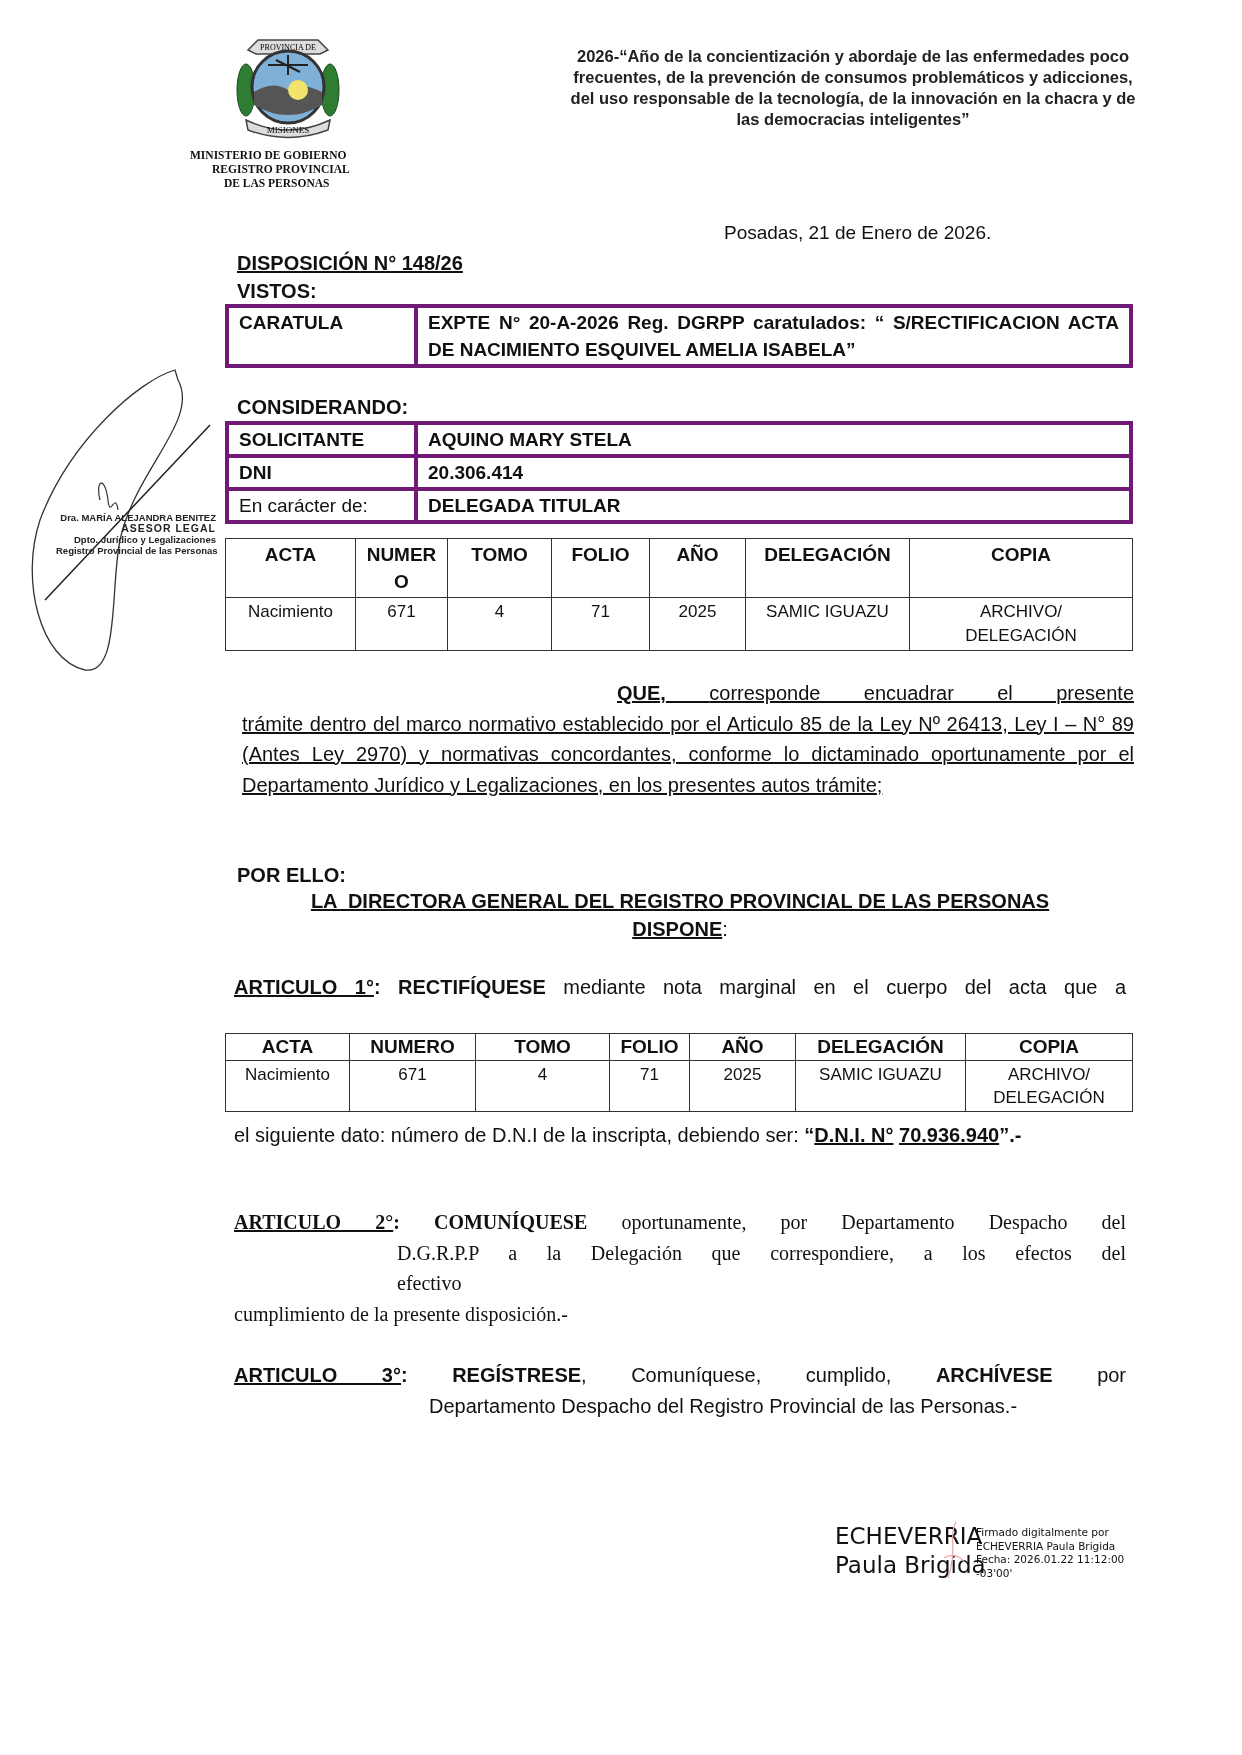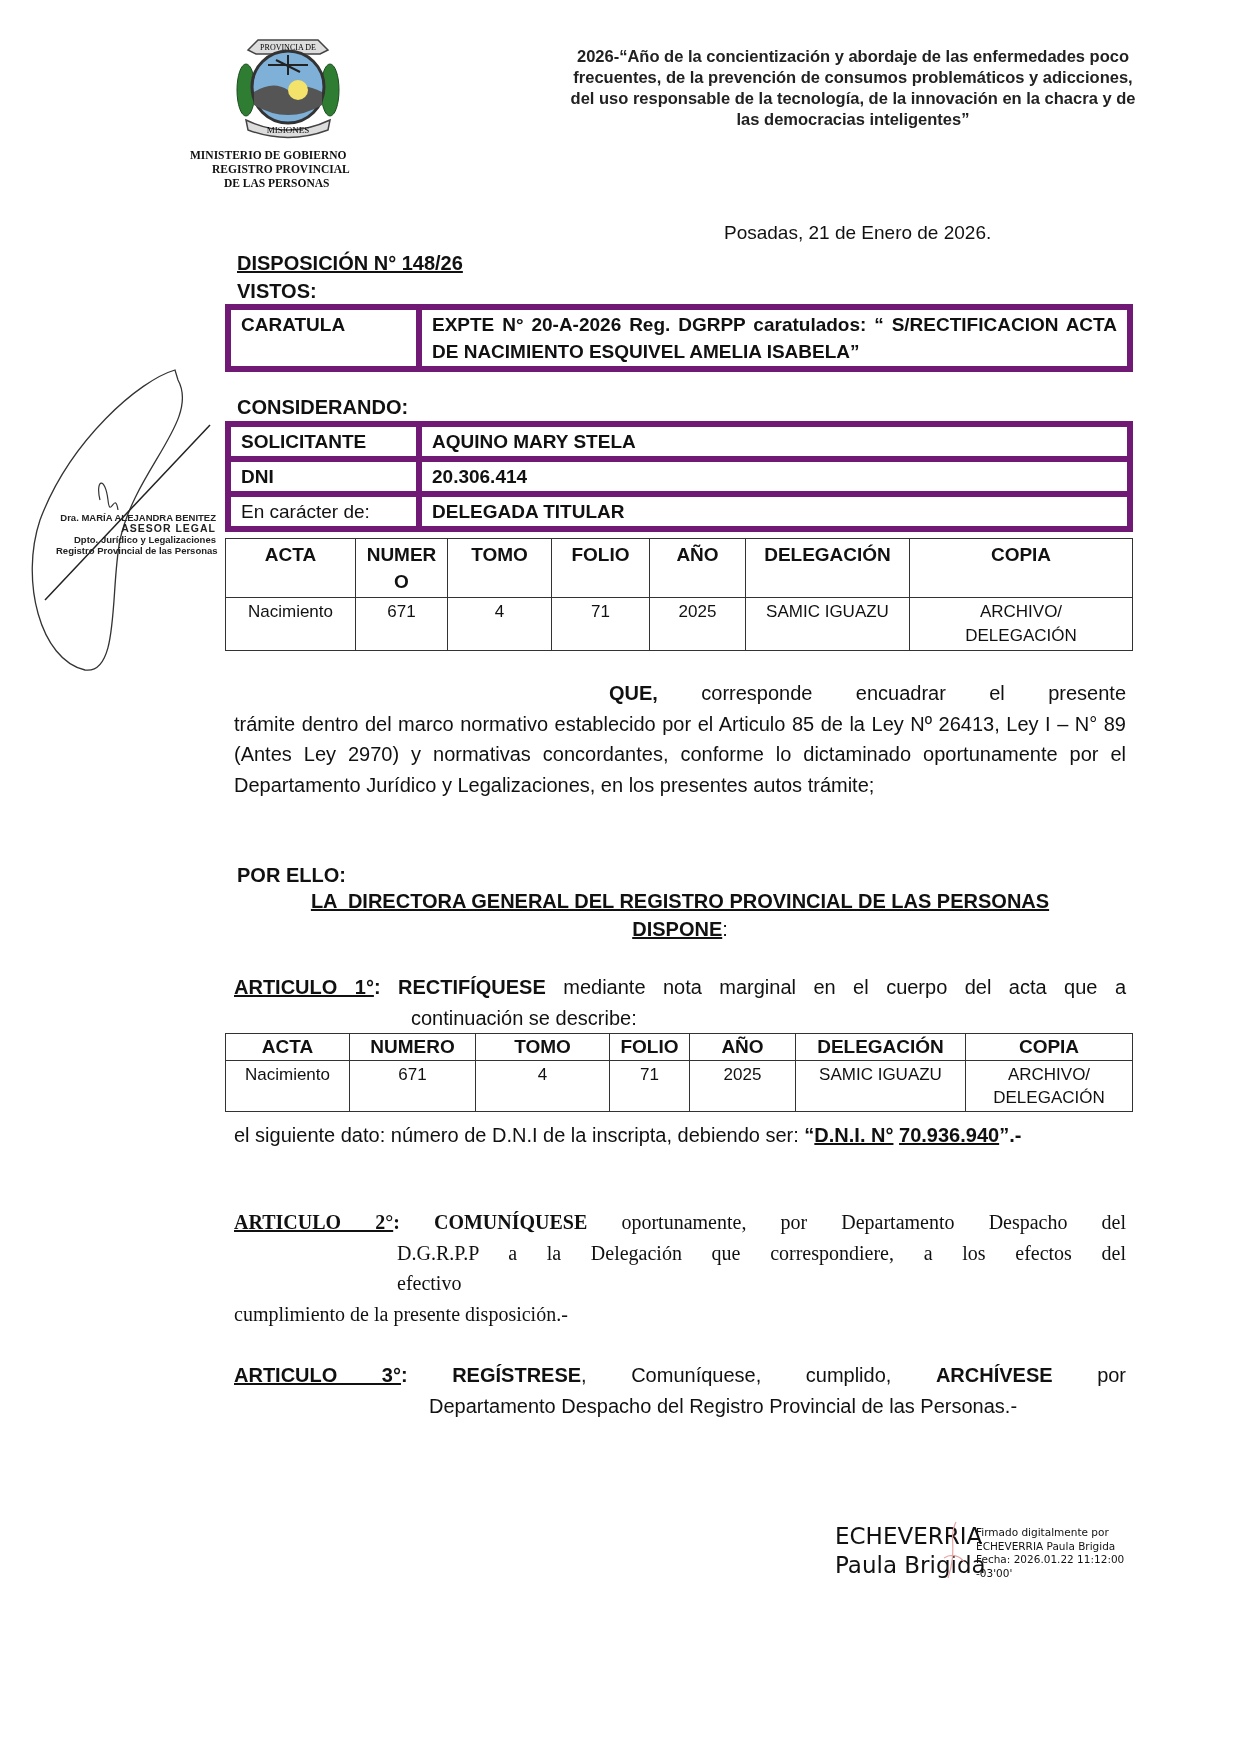--- a/index.html
+++ b/index.html
@@ -21,30 +21,30 @@
 
   
   #date { left: 724px; top: 222px; font-size: 19px; }
 
   .heading { font-weight: bold; font-size: 20px; }
   .u { text-decoration: underline; }
 
   
   table { border-collapse: collapse; }
   .tbl-info { left: 225px; width: 908px; font-size: 19px; }
-  .tbl-info td { border: 6px solid #701a75; padding: 1px 10px; vertical-align: top; line-height: 27px; font-weight: bold; }
+  .tbl-info td { border: 4px solid #701a75; padding: 1px 10px; vertical-align: top; line-height: 27px; font-weight: bold; }
   .tbl-info td.k { width: 165px; }
   .tbl-info td.kn { font-weight: normal; }
 
   .tbl-acta { left: 225px; width: 908px; font-size: 17px; border-radius: 9px; }
   .tbl-acta th { border: 1.5px solid #333; font-weight: bold; font-size: 19px; vertical-align: top; line-height: 27px; padding: 2px 4px; }
   .tbl-acta td { border: 1.5px solid #333; text-align: center; vertical-align: top; line-height: 24px; padding: 2px 4px; }
 
   
-  .para { left: 234px; width: 892px; font-size: 20px; line-height: 30.5px; text-align: justify; }
+  .para { left: 242px; width: 892px; font-size: 20px; line-height: 30.5px; text-align: justify; text-decoration: underline; }
   .art { left: 234px; width: 892px; font-size: 20px; line-height: 30.5px; text-align: justify; }
 
   
   #stamp { left: 0; top: 360px; width: 230px; height: 320px; }
   #stamp-text { left: 56px; top: 512px; width: 160px; font-size: 9.5px; line-height: 11px; font-weight: bold; text-align: right; color: #222; }
   #stamp-text div { white-space: nowrap; }
 
   
   #sig-name { left: 835px; top: 1522px; font-size: 23px; line-height: 29px; font-family: "DejaVu Sans", sans-serif; color: #111; }
   #sig-meta { left: 976px; top: 1526px; font-size: 10.5px; line-height: 13.5px; font-family: "DejaVu Sans", sans-serif; color: #111; }
@@ -155,21 +155,20 @@
 <div class="abs heading" style="left:237px; top:864px;">POR ELLO:</div>
 <div class="abs heading" style="left:234px; top:890px; width:892px; text-align:center; white-space:pre;"><span class="u">LA  DIRECTORA GENERAL DEL REGISTRO PROVINCIAL DE LAS PERSONAS</span></div>
 <div class="abs heading" style="left:234px; top:918px; width:892px; text-align:center;"><span class="u">DISPONE</span><span style="font-weight:normal;">:</span></div>
 
 <div class="abs art" style="top:972px;">
   <div style="text-align:justify; text-align-last:justify;">
     <b class="u">ARTICULO 1°</b><b>:</b>
     <b>RECTIFÍQUESE</b>
     <span>mediante nota marginal en el cuerpo del acta que a</span>
   </div>
-  <div style="padding-left:177px;">continuación se describe:</div>
 </div>
 
 <table class="abs tbl-acta" style="top:1033px; font-size:17px;">
   <colgroup>
       <col style="width:124px">
       <col style="width:126px">
       <col style="width:134px">
       <col style="width:80px">
       <col style="width:106px">
       <col style="width:170px">

